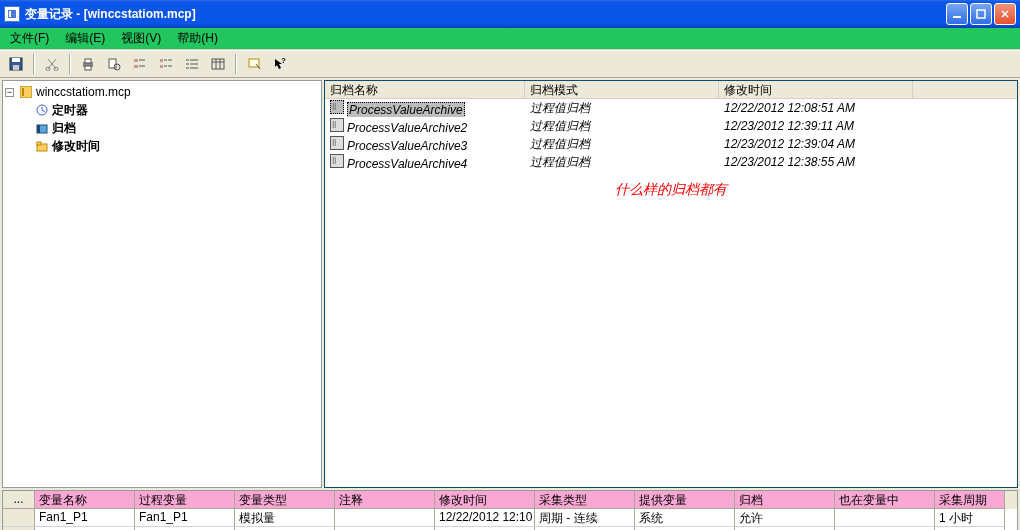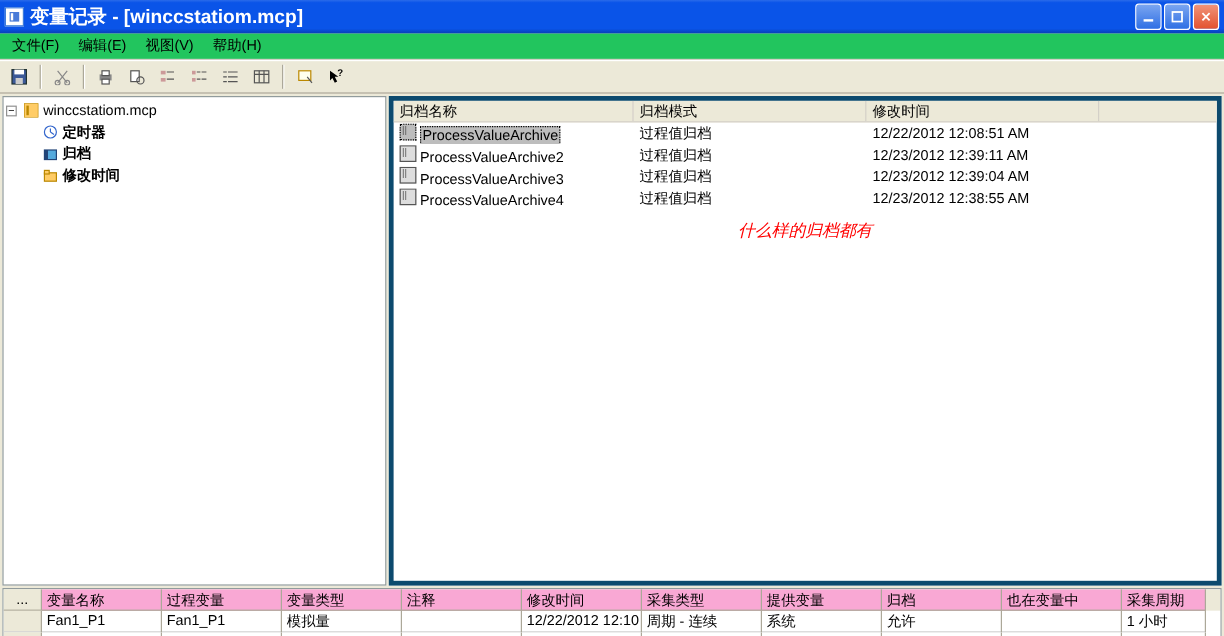--- a/index.html
+++ b/index.html
@@ -1,42 +1,42 @@
 <!DOCTYPE html>
 <html><head>
 <meta charset="utf-8">
 <style>
 * { box-sizing: border-box; margin: 0; padding: 0; }
 body { font-family: "SimSun", "宋体", Arial, sans-serif; font-size: 12px; background: #ece9d8; width: 1020px; height: 530px; overflow: hidden; }
 .titlebar { height: 28px; background: linear-gradient(to bottom, #2a6bea 0%, #0a54e8 8%, #0a54e8 85%, #0740b5 100%); display: flex; align-items: center; color: #fff; padding: 0 4px; }
 .titlebar .icon { width: 16px; height: 16px; background: #fff; margin-right: 5px; border: 1px solid #3d7bdb; display:flex; align-items:center; justify-content:center; }
 .titlebar .icon svg { width:10px;height:10px; }
-.titlebar .title { font-weight: bold; font-size: 16px; flex: 0 0 auto; }
+.titlebar .title { font-weight: bold; font-size: 12px; flex: 0 0 auto; }
 .titlebar .spacer { flex: 1; }
 .winbtns { display: flex; gap: 2px; }
 .winbtn { width: 22px; height: 22px; border-radius: 3px; border: 1px solid #fff; display:flex;align-items:center;justify-content:center; }
 .winbtn.min, .winbtn.max { background: linear-gradient(to bottom,#7aa5f0,#2f6fe4); }
 .winbtn.close { background: linear-gradient(to bottom,#f09378,#e35230); }
 .winbtn svg { width:10px;height:10px; }
 .menubar { height: 22px; background: #22c55e; display:flex; align-items:center; padding: 0 4px; gap: 4px; border-bottom:1px solid #d4d0c8; }
 .menubar span { padding: 2px 6px; cursor: default; }
 .toolbar { height: 28px; background: #ece9d8; border-top:1px solid #fff; border-bottom:1px solid #aca899; display:flex; align-items:center; padding: 0 4px; gap:2px;}
 .tbtn { width:24px; height:22px; display:flex; align-items:center; justify-content:center; border:1px solid transparent; }
 .tsep { width:2px; height:20px; border-left:1px solid #aca899; border-right:1px solid #fff; margin:0 3px;}
 .body { display:flex; height: calc(100% - 28px - 22px - 28px - 20px - 20px); }
 .tree { width:320px; border:1px solid #919b9c; background:#fff; margin:2px; overflow:auto; padding:2px;}
 .tree-item { display:flex; align-items:center; height:18px; gap:3px; padding-left:0;}
 .tree-item.child { padding-left:30px;font-weight:bold;}
 .tree-item .exp { width:9px; height:9px; border:1px solid #919191; background:#fff; display:flex;align-items:center;justify-content:center; font-size:9px; line-height:7px; margin-right:2px;}
 .tree-item .ticon { width:14px;height:14px; display:flex;align-items:center;justify-content:center; }
-.right-top { flex:1; border:4px solid #0c4a6e; background:#fff; margin:2px 2px 2px 0; display:flex; flex-direction:column; overflow:hidden;}
+.right-top { flex:1; border:1px solid #0c4a6e; background:#fff; margin:2px 2px 2px 0; display:flex; flex-direction:column; overflow:hidden;}
 .list-header { display:flex; background:#ece9d8; height:18px; border-bottom:1px solid #d4d0c8;}
 .list-header .col { border-right:1px solid #d4d0c8; padding:1px 5px; overflow:hidden;}
 .list-body { overflow:auto; flex:1;}
-.list-row { display:flex; height:18px; align-items:center;}
+.list-row { display:flex; height:18px; align-items:center;font-style:italic;}
 .list-row .col { padding:0 5px; overflow:hidden; white-space:nowrap;}
 .list-row.sel .col:first-child span { background:#bdbdbd; border:1px dotted #000; padding:0 1px;}
 .col.c1 { width:200px;} .col.c2{width:194px;} .col.c3{width:194px;}
 .note { color:#ff0000; text-align:center; padding:10px 0; font-size:14px;font-style:italic;}
 .bottom-grid { height: 97px; margin:0 2px; border:1px solid #919b9c; background:#fff; overflow:hidden;}
 .grid-header { display:flex; background:#ece9d8; height:18px;}
 .grid-header .gc, .grid-row .gc { border-right:1px solid #aca899; border-bottom:1px solid #aca899; padding:1px 4px; overflow:hidden; white-space:nowrap; font-size:12px;}
 .grid-header .gc { background:#f9a8d4;}
 .grid-row { display:flex; height:18px; background:#fff;}
 .grid-row .gc { border-bottom:1px solid #d4d4d4;}

